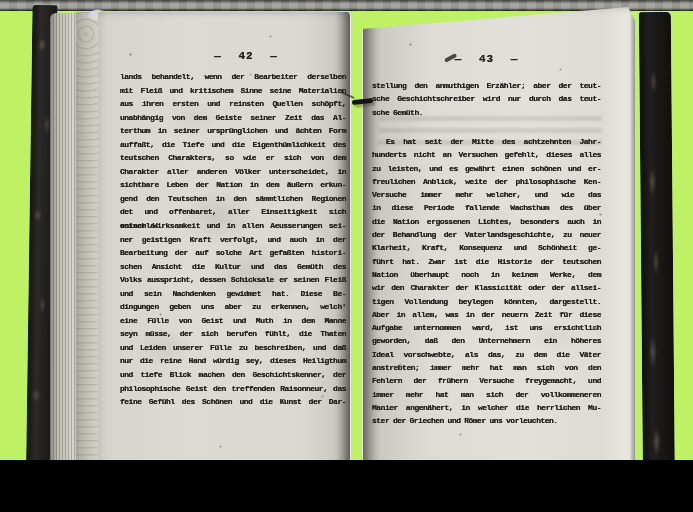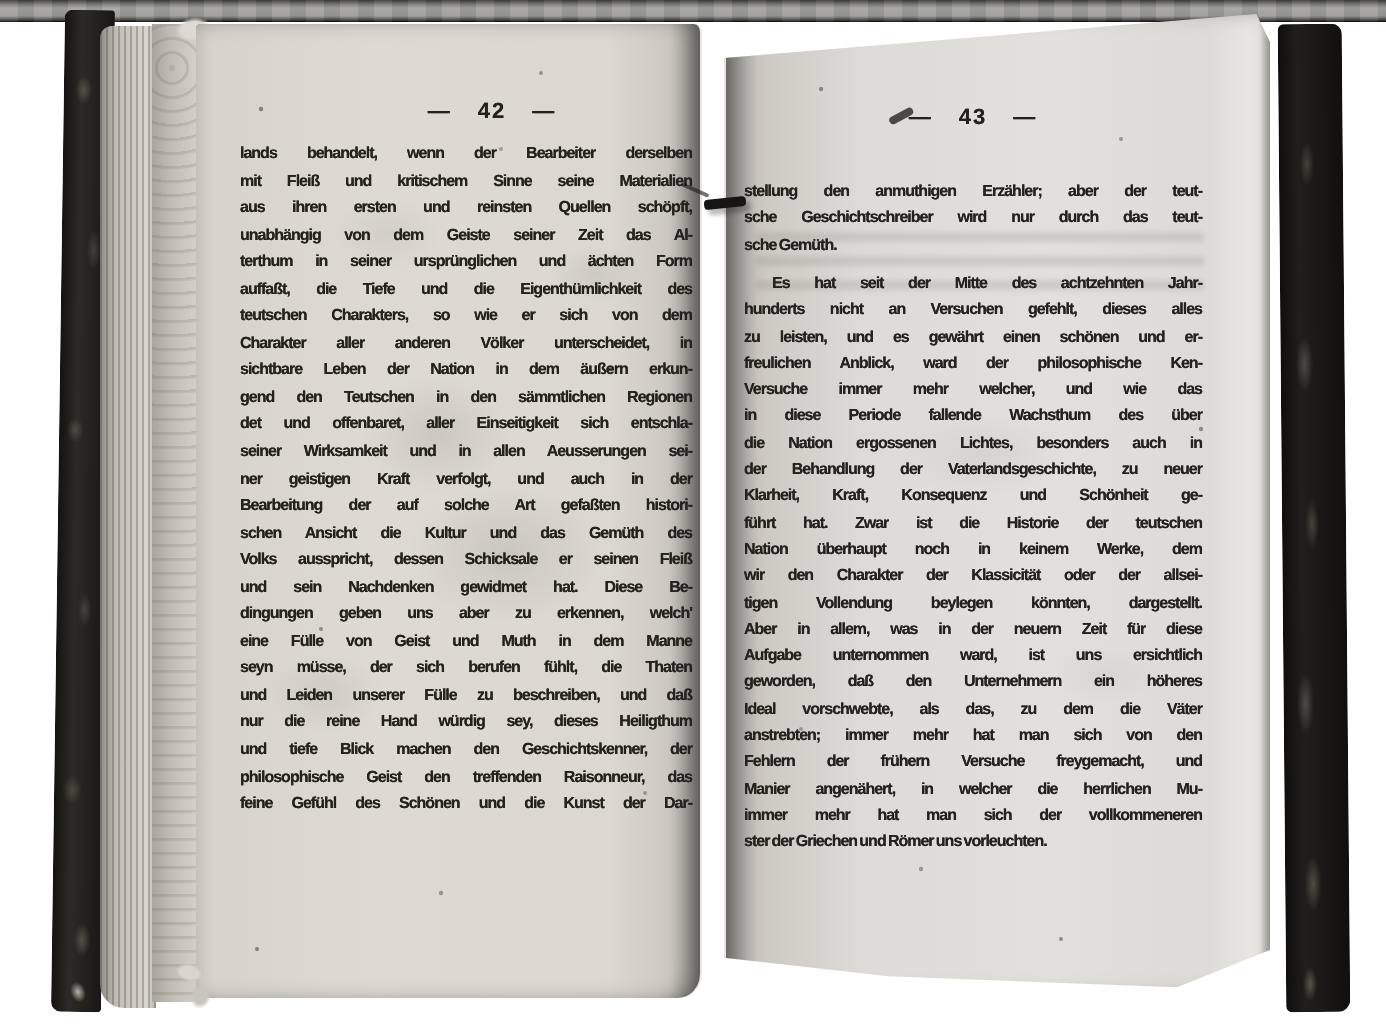--- a/index.html
+++ b/index.html
@@ -1,19 +1,19 @@
 <!DOCTYPE html>
 <html><head>
 <meta charset="utf-8">
 <style>
   html,body{margin:0;padding:0;background:#000;}
   .stage{
-    position:relative;width:693px;height:512px;overflow:hidden;
-    background:#ffffff;
-    font-family:Liberation Sans, sans-serif;
+    position:relative;width:693px;height:460px;overflow:hidden;
+    background:#bef264;
+    font-family:Liberation Mono, monospace;
   }
   .abs{position:absolute;}
   
   .top-strip{
     left:0;top:0;width:693px;height:11px;
     background:
       repeating-linear-gradient(90deg, rgba(255,255,255,.05) 0 9px, rgba(0,0,0,.07) 9px 17px),
       linear-gradient(180deg,#3d3d3c 0,#787877 2px,#a7a6a3 4px,#9c9b98 8px,#454543 10px,#0d0d0d 11px);
   }
   
@@ -207,48 +207,48 @@
   <div class="abs page-right"></div>
   <div class="abs stains-right"></div>
   <div class="abs ghost"></div>
   <div class="abs specks-right"></div>
 
   <div class="abs header" style="left:372px;top:53px;width:229px;position:absolute;">
     <span>— 43 —</span>
   </div>
   <div class="abs header-smudge"></div>
 
-  <div class="abs lines lines-right" style="left:372px;top:89px;width:229px;">
+  <div class="abs lines lines-right" style="left:372px;top:79px;width:229px;">
       <div class="tline">stellung den anmuthigen Erzähler; aber der teut-</div>
       <div class="tline">sche Geschichtschreiber wird nur durch das teut-</div>
       <div class="tline last">sche Gemüth.</div>
     </div>
 
   <div class="abs lines lines-right indent-first" style="left:372px;top:135px;width:229px;">
       <div class="tline">Es hat seit der Mitte des achtzehnten Jahr-</div>
       <div class="tline">hunderts nicht an Versuchen gefehlt, dieses alles</div>
       <div class="tline">zu leisten, und es gewährt einen schönen und er-</div>
-      <div class="tline">freulichen Anblick, ward der philosophische Ken-</div>
+      <div class="tline">freulichen Anblick, weite der philosophische Ken-</div>
       <div class="tline">Versuche immer mehr welcher, und wie das</div>
       <div class="tline">in diese Periode fallende Wachsthum des über</div>
       <div class="tline">die Nation ergossenen Lichtes, besonders auch in</div>
       <div class="tline">der Behandlung der Vaterlandsgeschichte, zu neuer</div>
       <div class="tline">Klarheit, Kraft, Konsequenz und Schönheit ge-</div>
       <div class="tline">führt hat.  Zwar ist die Historie der teutschen</div>
       <div class="tline">Nation überhaupt noch in keinem Werke, dem</div>
       <div class="tline">wir den Charakter der Klassicität oder der allsei-</div>
       <div class="tline">tigen Vollendung beylegen könnten, dargestellt.</div>
       <div class="tline">Aber in allem, was in der neuern Zeit für diese</div>
       <div class="tline">Aufgabe unternommen ward, ist uns ersichtlich</div>
       <div class="tline">geworden, daß den Unternehmern ein höheres</div>
       <div class="tline">Ideal vorschwebte, als das, zu dem die Väter</div>
       <div class="tline">anstrebten; immer mehr hat man sich von den</div>
       <div class="tline">Fehlern der frühern Versuche freygemacht, und</div>
+      <div class="tline">immer mehr hat man sich der vollkommeneren</div>
       <div class="tline">Manier angenähert, in welcher die herrlichen Mu-</div>
-      <div class="tline">immer mehr hat man sich der vollkommeneren</div>
       <div class="tline last">ster der Griechen und Römer uns vorleuchten.</div>
     </div>
 
   <div class="abs ink-smudge"></div>
   <div class="abs ink-tail"></div>
 
   <div class="abs board-right"></div>
   <div class="abs curl-bottom-left"></div>
   <div class="abs cover-glint"></div>
 

